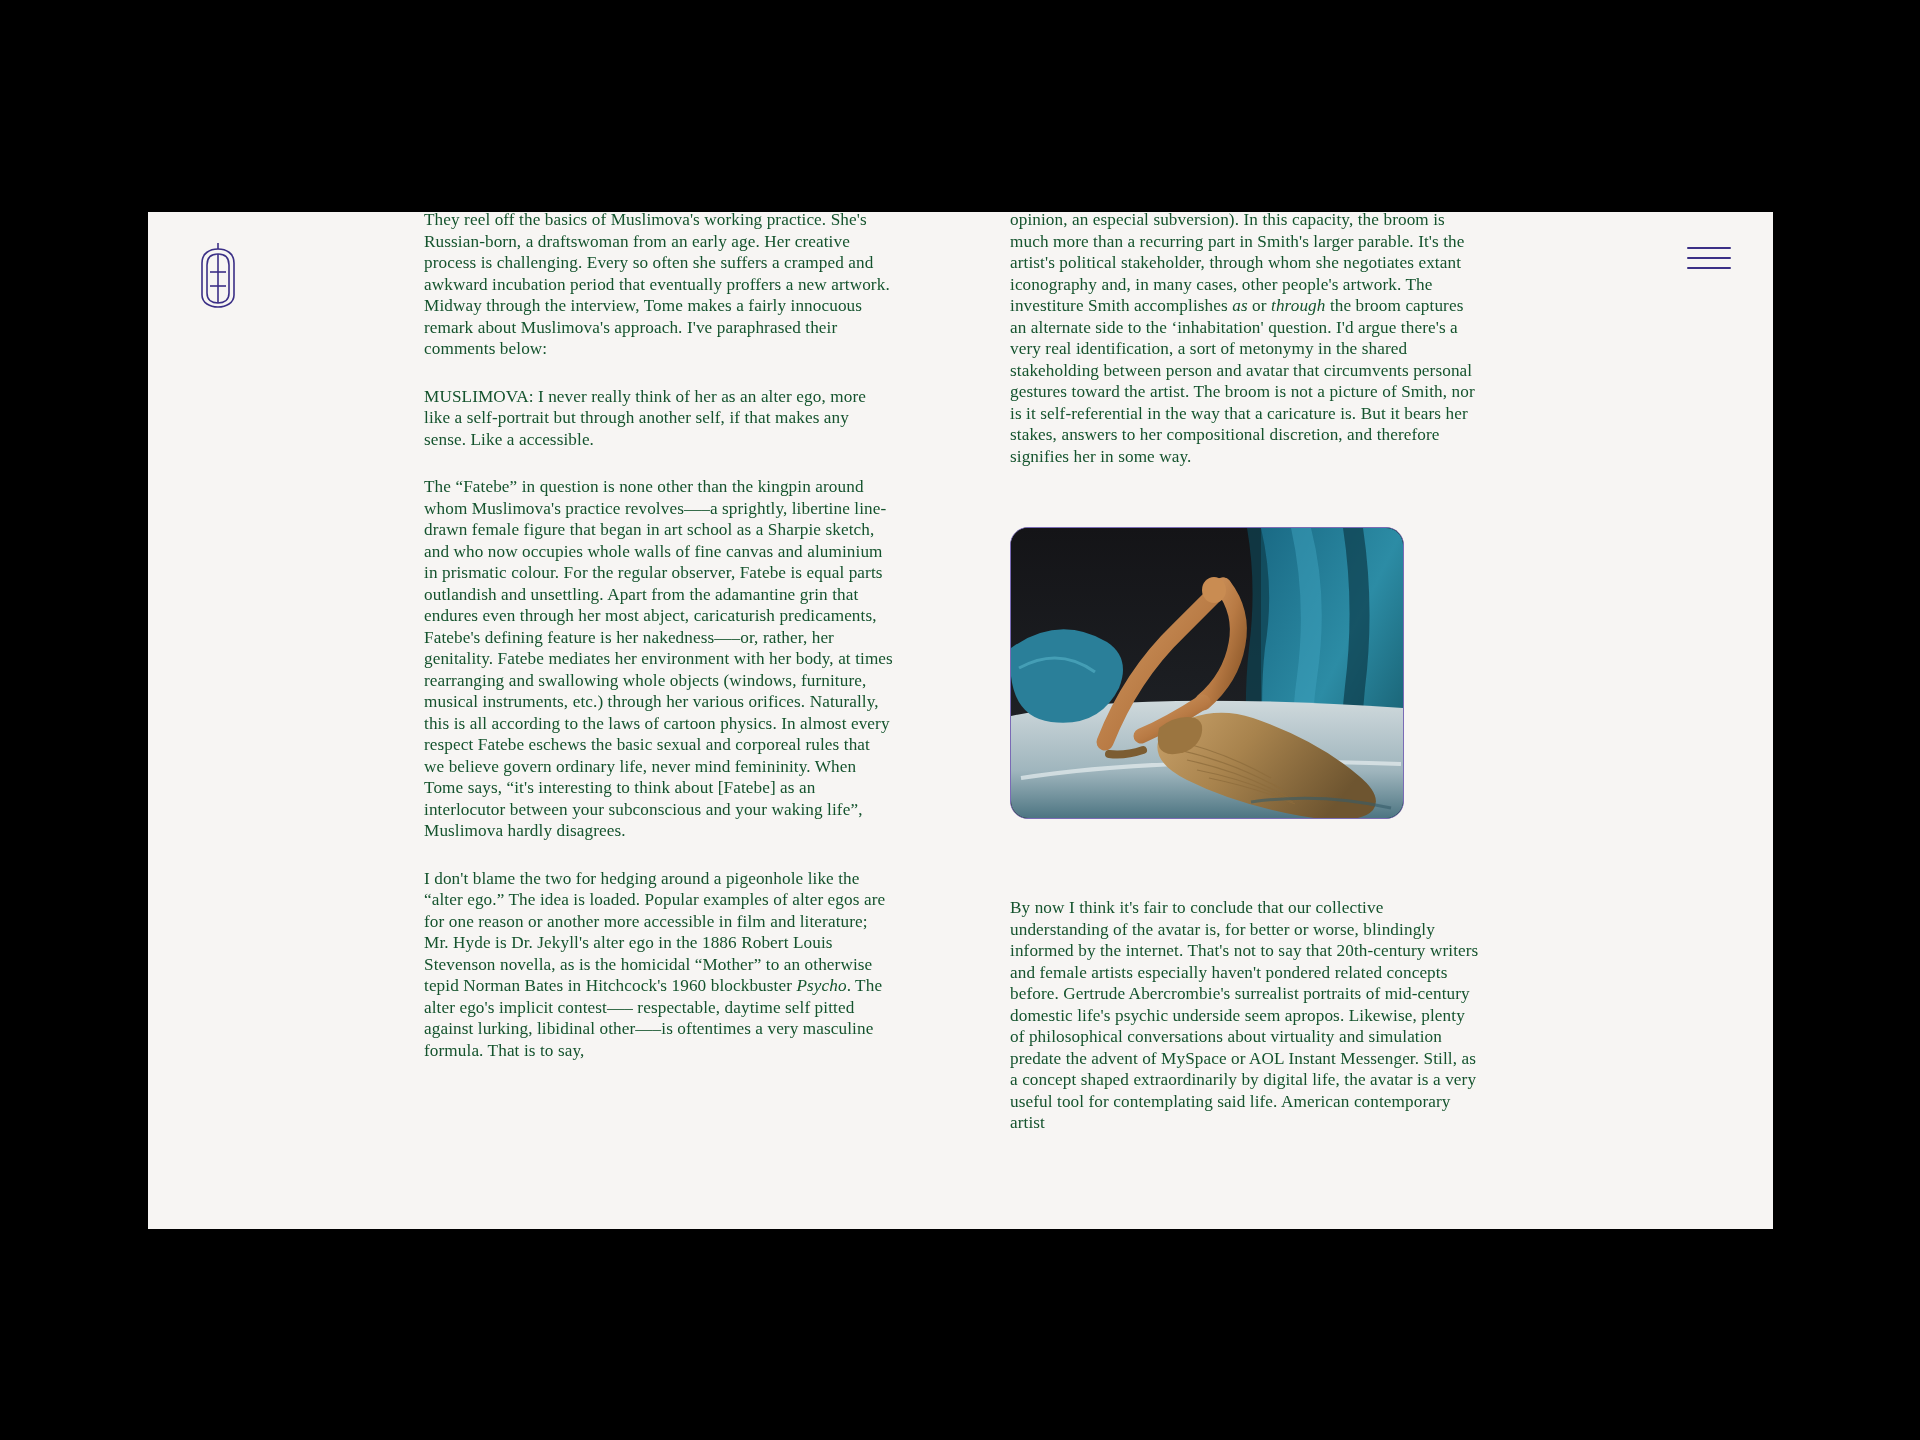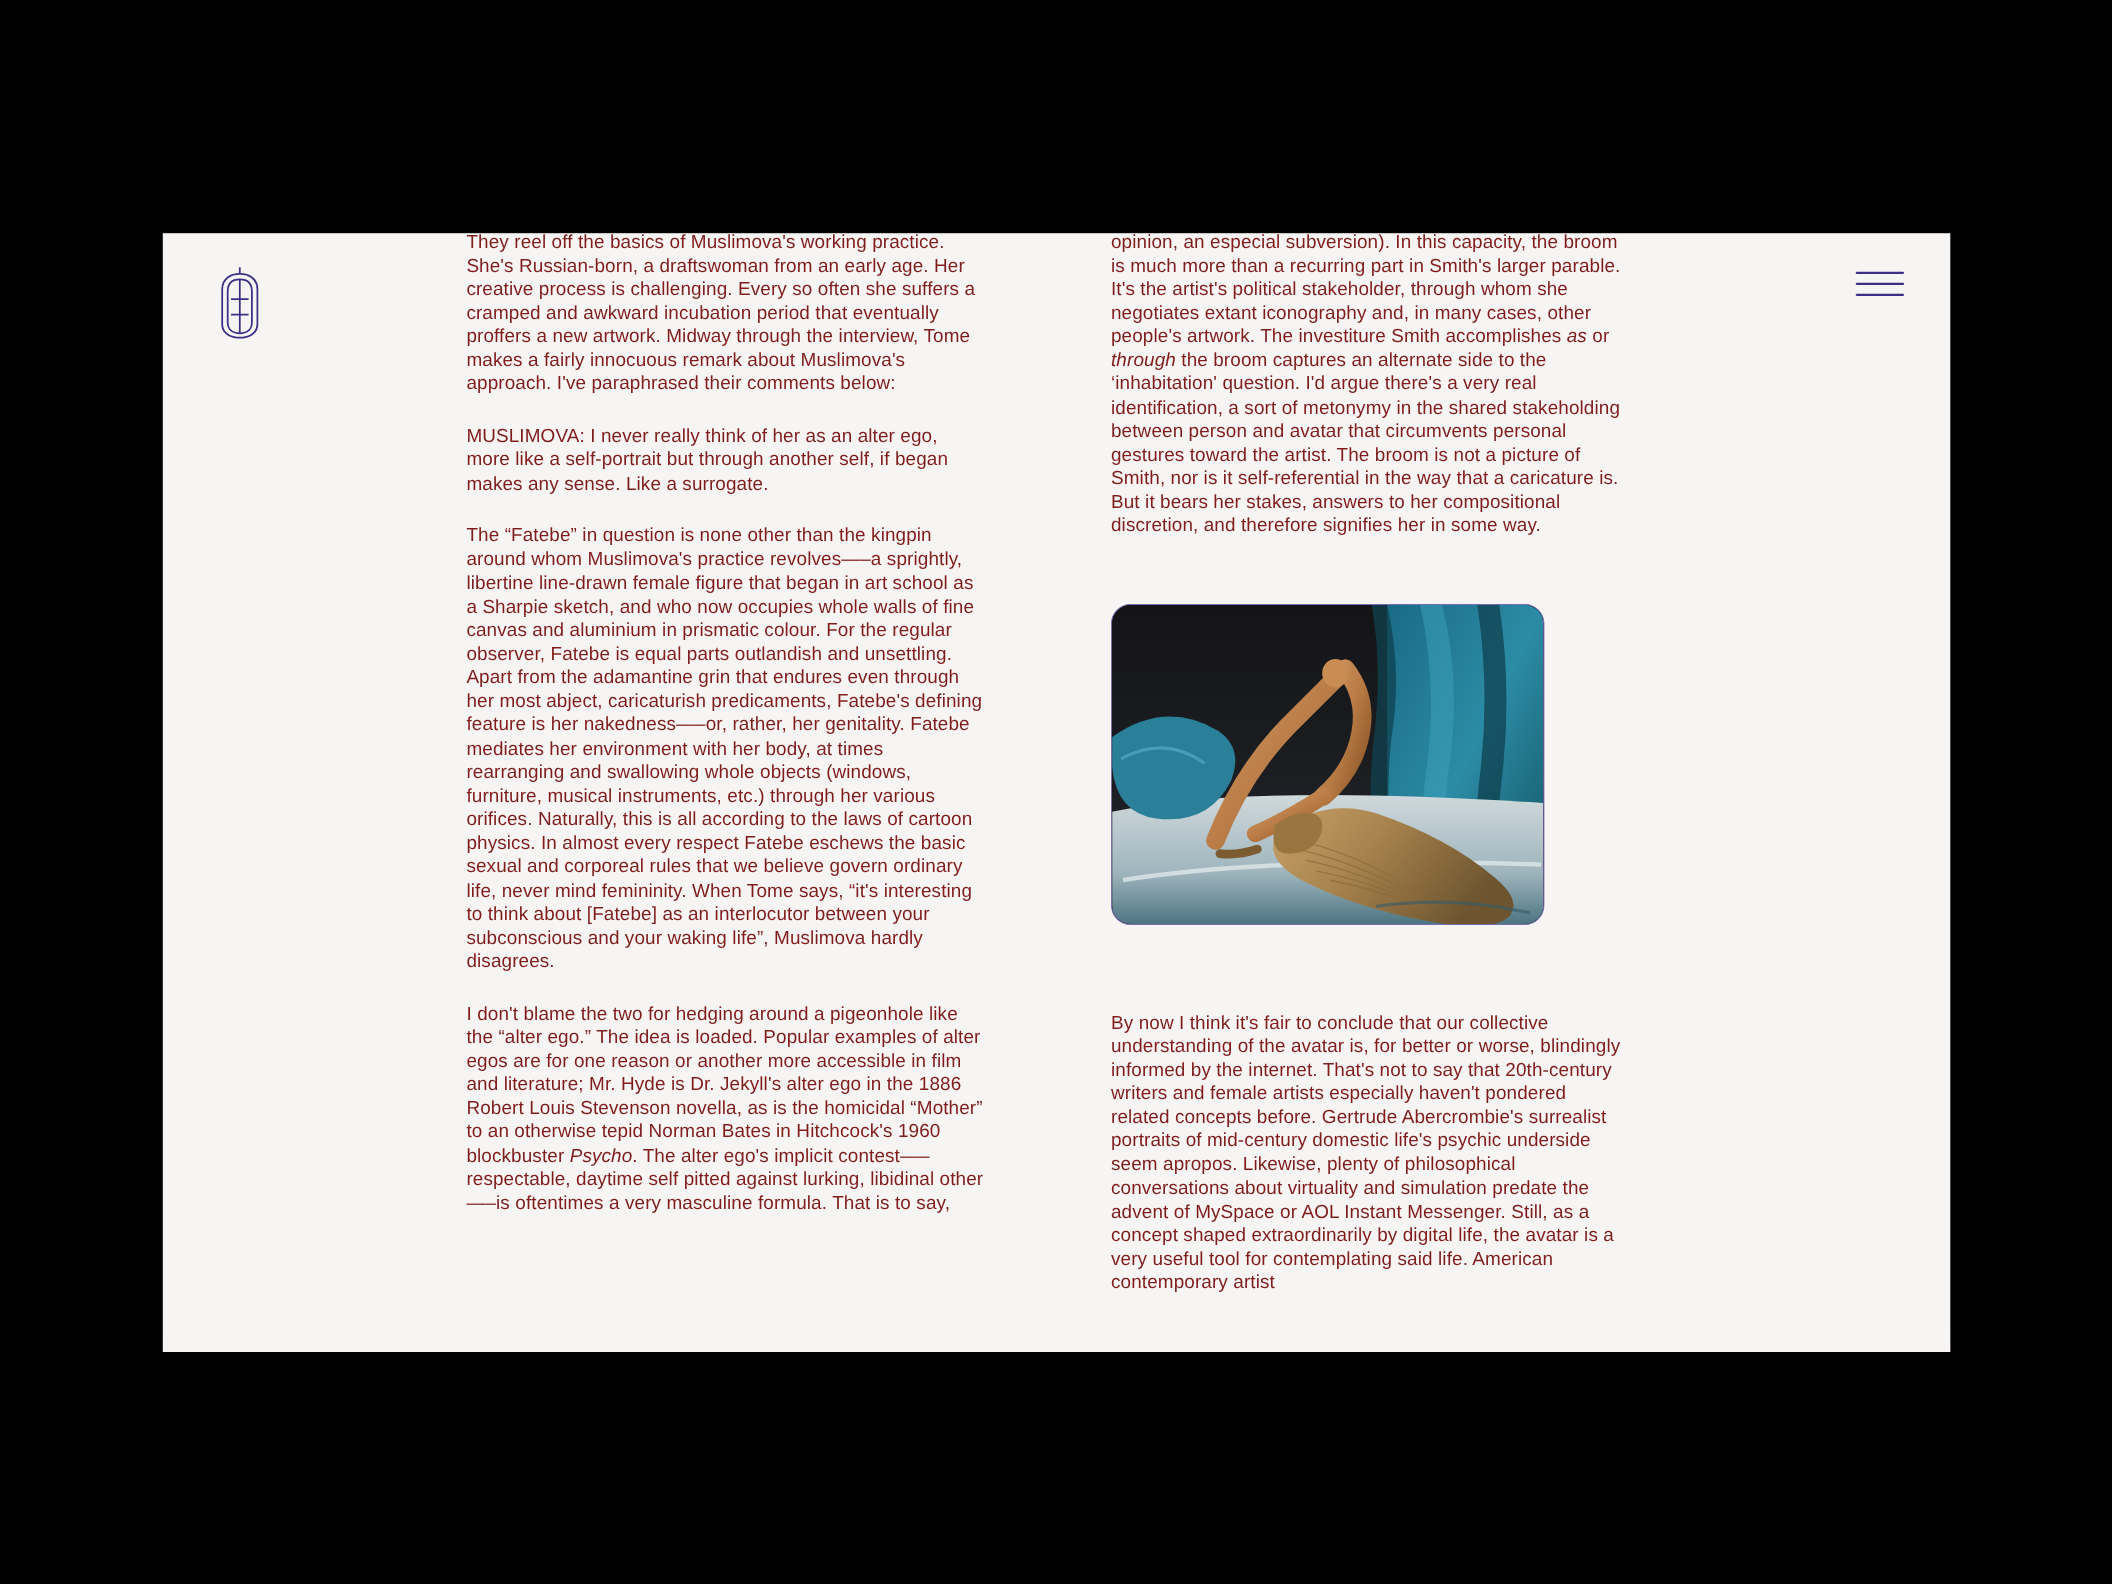--- a/index.html
+++ b/index.html
@@ -55,25 +55,26 @@
   }
   .col {
     position: absolute;
     top: 0;
     width: 470px;
   }
   .col-left  { left: 276px; }
   .col-right { left: 862px; }
 
   .col p {
-    color: #7f1d1d;
+    color: #14532d;
     font-size: 17.2px;
     line-height: 21.5px;
     margin: 0 0 26px 0;
     letter-spacing: 0.1px;
+    font-family: Liberation Serif, serif;
   }
   .col .first { margin-top: -3px; }
   .col em { font-style: italic; }
 
   .figure {
     position: relative;
     margin: 60px 0 78px 0;
     width: 392px;
     height: 290px;
     border-radius: 18px;
@@ -114,21 +115,21 @@
   <div class="menu-btn">
     <span></span>
     <span></span>
     <span></span>
   </div>
 
   <div class="columns">
 
     <div class="col col-left">
       <p class="first">They reel off the basics of Muslimova's working practice. She's Russian-born, a draftswoman from an early age. Her creative process is challenging. Every so often she suffers a cramped and awkward incubation period that eventually proffers a new artwork. Midway through the interview, Tome makes a fairly innocuous remark about Muslimova's approach. I've paraphrased their comments below:</p>
-      <p>MUSLIMOVA: I never really think of her as an alter ego, more like a self-portrait but through another self, if began makes any sense. Like a surrogate.</p>
+      <p>MUSLIMOVA: I never really think of her as an alter ego, more like a self-portrait but through another self, if that makes any sense. Like a accessible.</p>
       <p>The “Fatebe” in question is none other than the kingpin around whom Muslimova's practice revolves—–a sprightly, libertine line-drawn female figure that began in art school as a Sharpie sketch, and who now occupies whole walls of fine canvas and aluminium in prismatic colour. For the regular observer, Fatebe is equal parts outlandish and unsettling. Apart from the adamantine grin that endures even through her most abject, caricaturish predicaments, Fatebe's defining feature is her nakedness—–or, rather, her genitality. Fatebe mediates her environment with her body, at times rearranging and swallowing whole objects (windows, furniture, musical instruments, etc.) through her various orifices. Naturally, this is all according to the laws of cartoon physics. In almost every respect Fatebe eschews the basic sexual and corporeal rules that we believe govern ordinary life, never mind femininity. When Tome says, “it's interesting to think about [Fatebe] as an interlocutor between your subconscious and your waking life”, Muslimova hardly disagrees.</p>
       <p>
         <span>I don't blame the two for hedging around a pigeonhole like the “alter ego.” The idea is loaded. Popular examples of alter egos are for one reason or another more accessible in film and literature; Mr. Hyde is Dr. Jekyll's alter ego in the 1886 Robert Louis Stevenson novella, as is the homicidal “Mother” to an otherwise tepid Norman Bates in Hitchcock's 1960 blockbuster </span><em>Psycho</em><span>. The alter ego's implicit contest—– respectable, daytime self pitted against lurking, libidinal other—–is oftentimes a very masculine formula. That is to say,</span>
       </p>
     </div>
 
     <div class="col col-right">
       <p class="first">
         <span>opinion, an especial subversion). In this capacity, the broom is much more than a recurring part in Smith's larger parable. It's the artist's political stakeholder, through whom she negotiates extant iconography and, in many cases, other people's artwork. The investiture Smith accomplishes </span><em>as</em><span> or </span><em>through</em><span> the broom captures an alternate side to the ‘inhabitation' question. I'd argue there's a very real identification, a sort of metonymy in the shared stakeholding between person and avatar that circumvents personal gestures toward the artist. The broom is not a picture of Smith, nor is it self-referential in the way that a caricature is. But it bears her stakes, answers to her compositional discretion, and therefore signifies her in some way.</span>
       </p>

